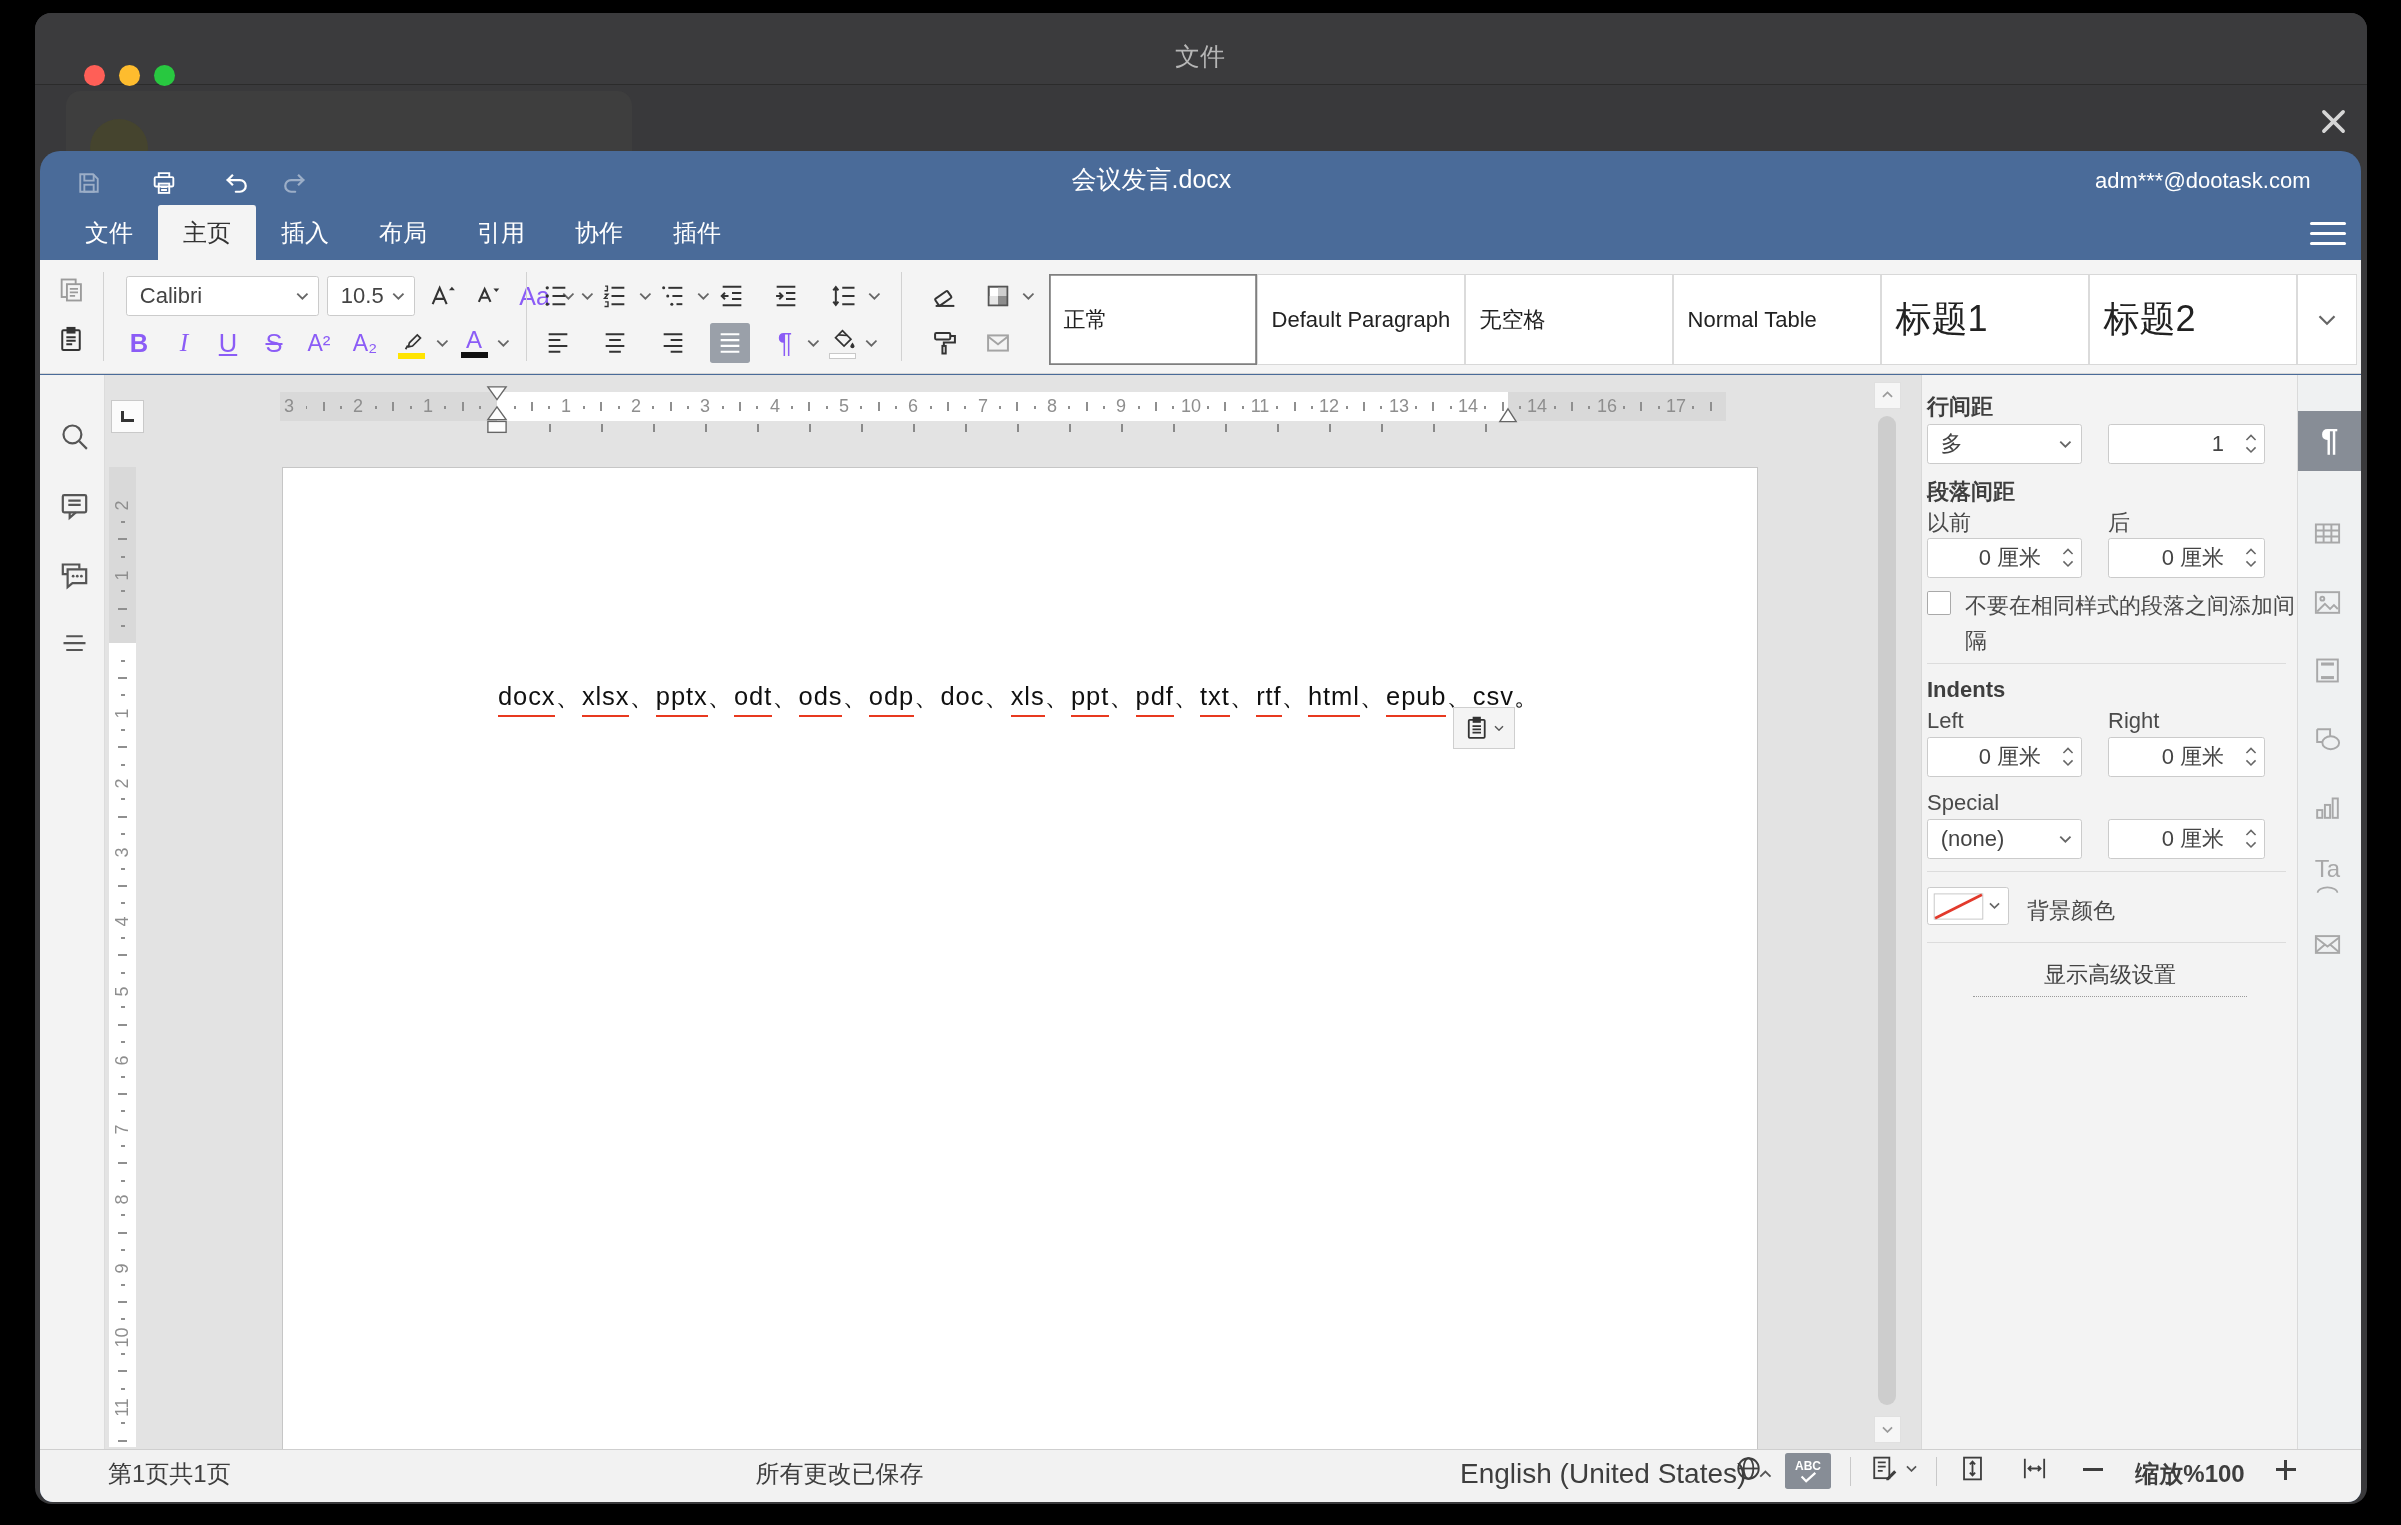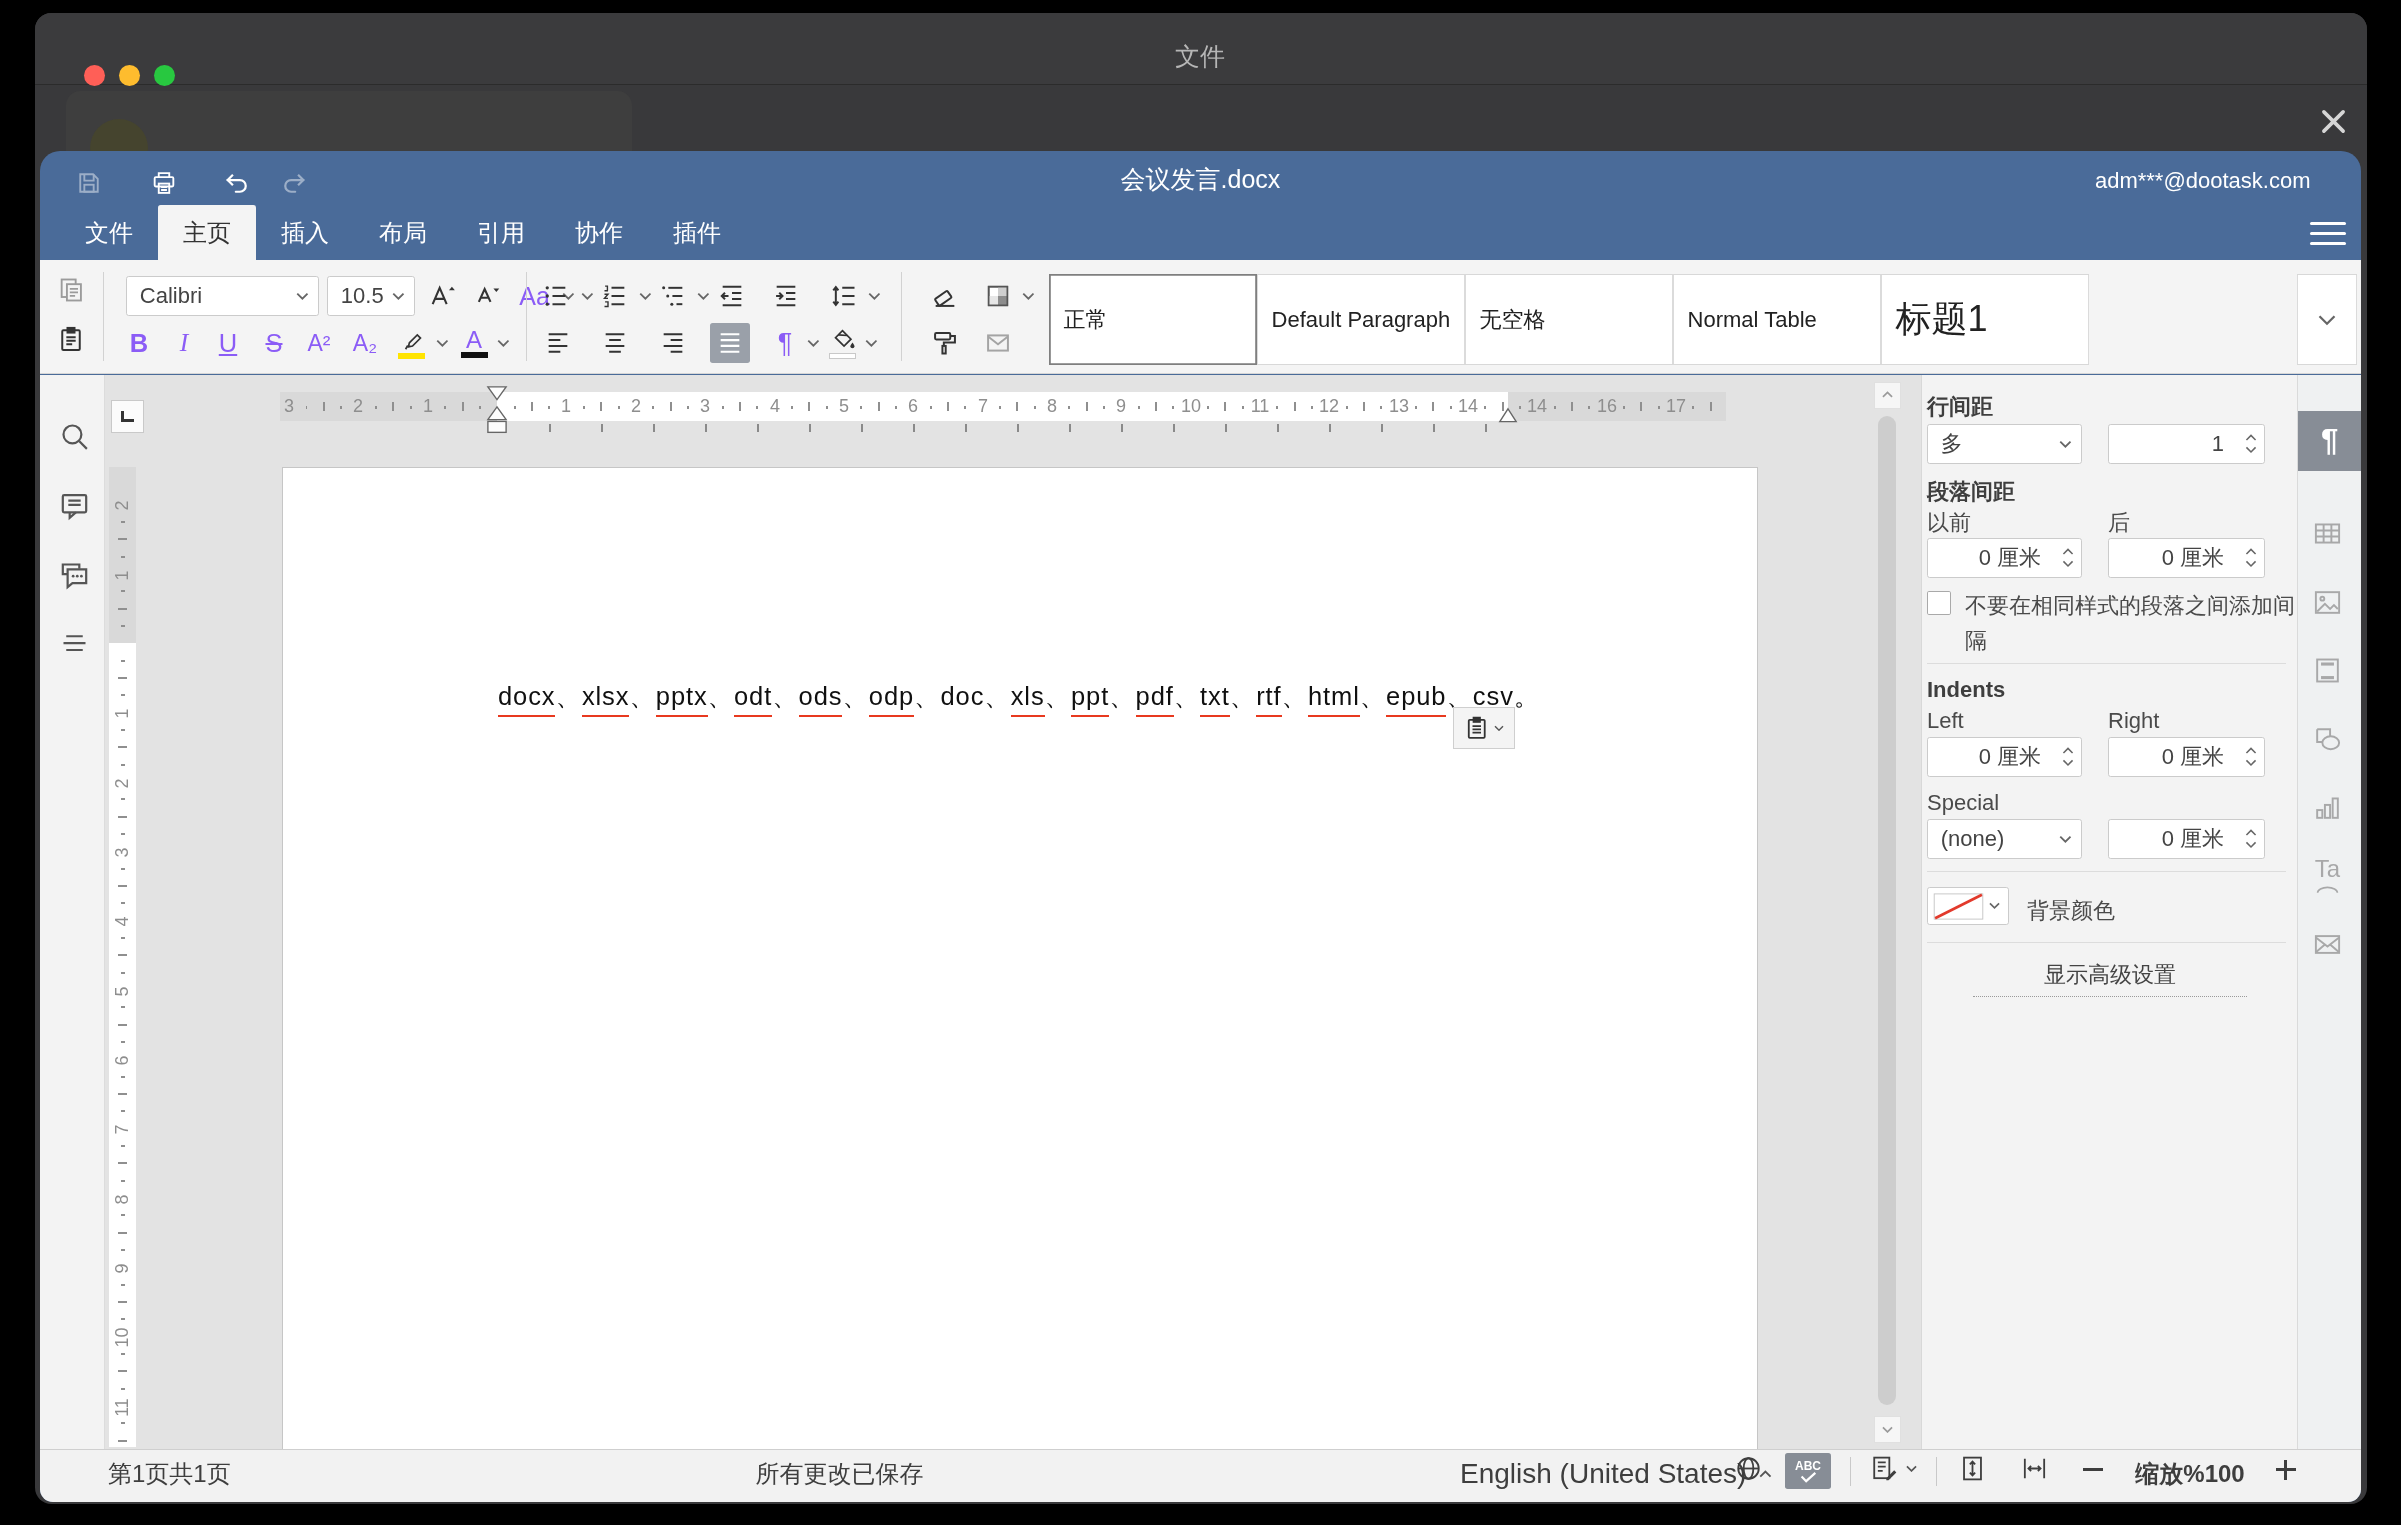--- a/index.html
+++ b/index.html
@@ -87,21 +87,21 @@
         <path d="M4 9.5h10.5a5 5 0 0 1 0 10H11" stroke-linecap="round"></path>
       </svg>
   </div>
   <div class="tbtn" style="left:274px;top:163px;opacity:.45">
     <svg viewBox="0 0 24 24" fill="none" stroke="#fff" stroke-width="1.9">
         <path d="M15.5 5 20 9.5 15.5 14"></path>
         <path d="M20 9.5H9.5a5 5 0 0 0 0 10H13" stroke-linecap="round"></path>
       </svg>
   </div>
 
-  <div class="abs" style="left:927px;top:164px;width:547px;height:31px;line-height:31px;text-align:center;font-size:25px;color:#fff">会议发言.docx</div>
+  <div class="abs" style="left:878px;top:164px;width:547px;height:31px;line-height:31px;text-align:center;font-size:25px;color:#fff">会议发言.docx</div>
   <div class="abs" style="left:1971px;top:167px;width:365px;height:27px;line-height:27px;text-align:right;font-size:22px;color:#fff;padding-right:25.5px">adm***@dootask.com</div>
 
   <div class="abs" id="tabs" style="left:60px;top:205px;height:55px;display:flex">
       <div class="tab">文件</div>
       <div class="tab active">主页</div>
       <div class="tab">插入</div>
       <div class="tab">布局</div>
       <div class="tab">引用</div>
       <div class="tab">协作</div>
       <div class="tab">插件</div>
@@ -366,20 +366,23 @@
         <span>Default Paragraph</span>
       </div>
       <div class="style-cell">
         <span>无空格</span>
       </div>
       <div class="style-cell">
         <span>Normal Table</span>
       </div>
       <div class="style-cell heading">
         <span>标题1</span>
+      </div>
+      <div class="style-cell heading">
+        <span>标题2</span>
       </div>
     </div>
   <div class="abs" style="left:2297px;top:274px;width:60px;height:91px;background:#fff;box-shadow:inset 0 0 0 0.9px #d8d8d8;display:flex;align-items:center;justify-content:center">
     <svg viewBox="0 0 12 8" style="width:18px;height:12px">
         <path d="M1 1.5l5 5 5-5" fill="none" stroke="#666" stroke-width="1.5"></path>
       </svg>
   </div>
 </div>
 
 <div class="layer">

